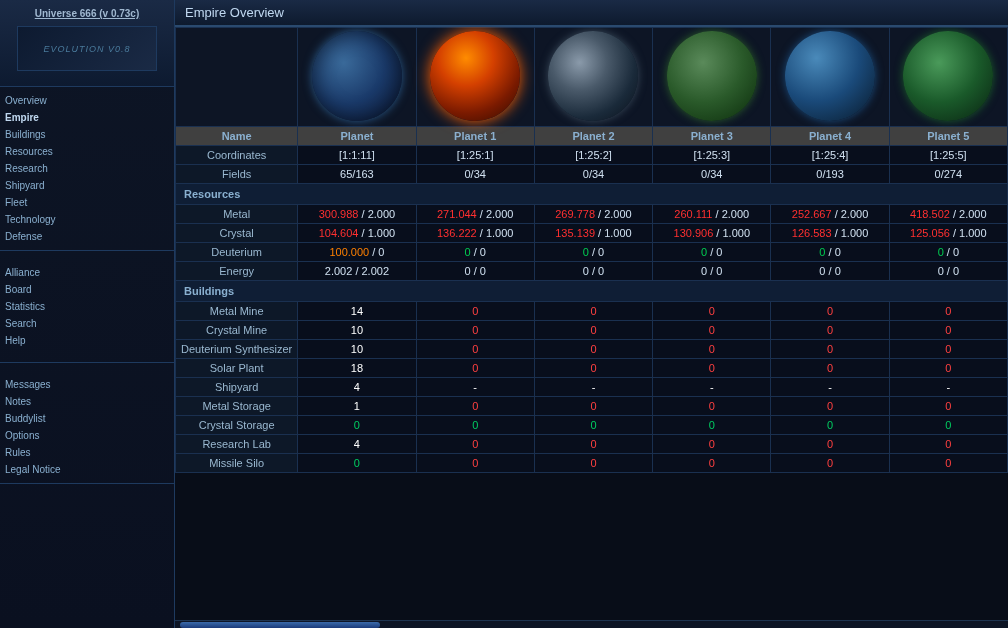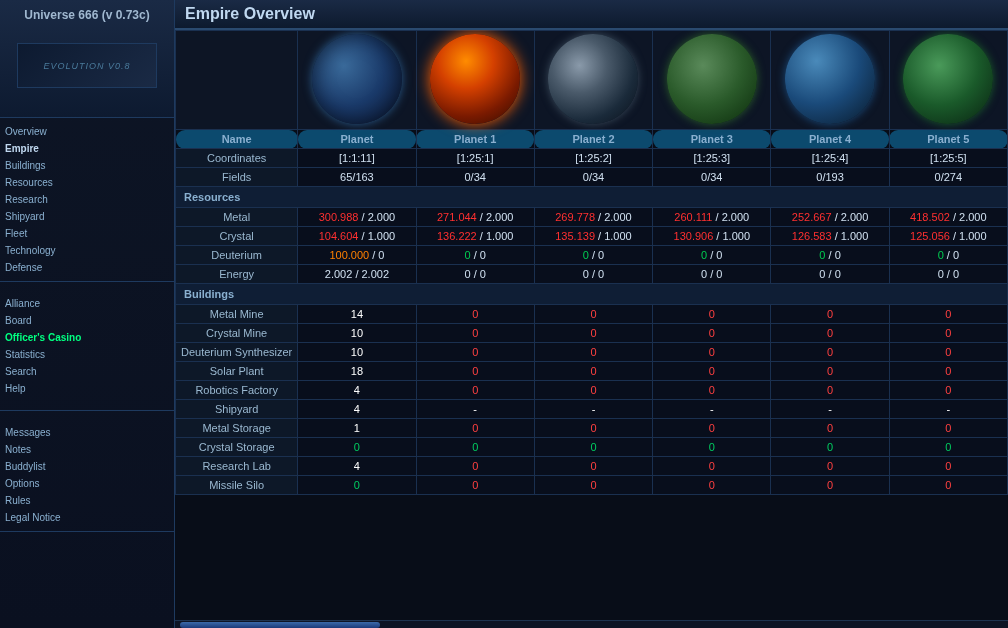--- a/index.html
+++ b/index.html
@@ -27,28 +27,29 @@
 
     .sidebar-header {
       background: linear-gradient(180deg, #1a2a45 0%, #0d1a30 100%);
       padding: 8px;
       text-align: center;
       border-bottom: 1px solid #1e3a5f;
     }
 
     .sidebar-header .universe-title {
       color: #a0b8d0;
-      font-size: 12px;
+      font-size: 10px;
       font-weight: bold;
+      text-decoration: underline;
     }
 
     .sidebar-logo {
       width: 140px;
       height: 45px;
-      margin: 21px auto;
+      margin: 7px auto;
       background: linear-gradient(135deg, #0d1a30, #1a2a45);
       border: 1px solid #1e3a5f;
       display: flex;
       align-items: center;
       justify-content: center;
       position: relative;
     }
 
     .sidebar-logo .logo-text {
       color: #4a7a9b;
@@ -81,22 +82,22 @@
       flex: 1;
       display: flex;
       flex-direction: column;
       overflow: hidden;
     }
 
     .page-title-bar {
       background: linear-gradient(180deg, #1a2a45 0%, #0d1a2e 100%);
       border-bottom: 2px solid #2a4a6f;
       padding: 5px 10px;
-      font-size: 16px;
-      font-weight: bold;
+      font-size: 13px;
+      font-weight: normal;
       color: #c0d8f0;
     }
 
     .overview-table-wrapper {
       overflow-x: auto;
       overflow-y: auto;
       flex: 1;
       background: #080d18;
     }
 
@@ -171,25 +172,24 @@
 
     .row-label {
       background: #0d1828;
       color: #9ab8d0;
       font-size: 11px;
       text-align: center;
       white-space: nowrap;
     }
 
     .header-row td {
-      background: #0c4a6e;
+      background: #404040;
       color: #8ab0d0;
       font-weight: bold;
       font-size: 11px;
-      border-radius: 9px;
     }
 
     .data-cell {
       background: #080e1c;
       color: #d0e0f0;
       font-size: 11px;
     }
 
     .data-cell.red { color: #ff4040; }
     .data-cell.green { color: #00cc60; }
@@ -237,21 +237,20 @@
     <a class="nav-item">Shipyard</a>
     <a class="nav-item">Fleet</a>
     <a class="nav-item">Technology</a>
     <a class="nav-item">Defense</a>
   </div>
 
   <div class="nav-section">
     <div class="nav-section-gap"></div>
     <a class="nav-item">Alliance</a>
     <a class="nav-item">Board</a>
-    <a class="nav-item highlight">Officer's Casino</a>
     <a class="nav-item">Statistics</a>
     <a class="nav-item">Search</a>
     <a class="nav-item">Help</a>
     <div class="nav-section-gap"></div>
   </div>
 
   <div class="nav-section">
     <div class="nav-section-gap"></div>
     <a class="nav-item">Messages</a>
     <a class="nav-item">Notes</a>
@@ -402,29 +401,20 @@
         <tr>
           <td class="row-label first-col">Solar Plant</td>
           <td class="data-cell white">18</td>
           <td class="data-cell red">0</td>
           <td class="data-cell red">0</td>
           <td class="data-cell red">0</td>
           <td class="data-cell red">0</td>
           <td class="data-cell red">0</td>
         </tr>
 
-        <tr>
-          <td class="row-label first-col">Robotics Factory</td>
-          <td class="data-cell white">4</td>
-          <td class="data-cell red">0</td>
-          <td class="data-cell red">0</td>
-          <td class="data-cell red">0</td>
-          <td class="data-cell red">0</td>
-          <td class="data-cell red">0</td>
-        </tr>
 
         <tr>
           <td class="row-label first-col">Shipyard</td>
           <td class="data-cell white">4</td>
           <td class="data-cell white">-</td>
           <td class="data-cell white">-</td>
           <td class="data-cell white">-</td>
           <td class="data-cell white">-</td>
           <td class="data-cell white">-</td>
         </tr>

